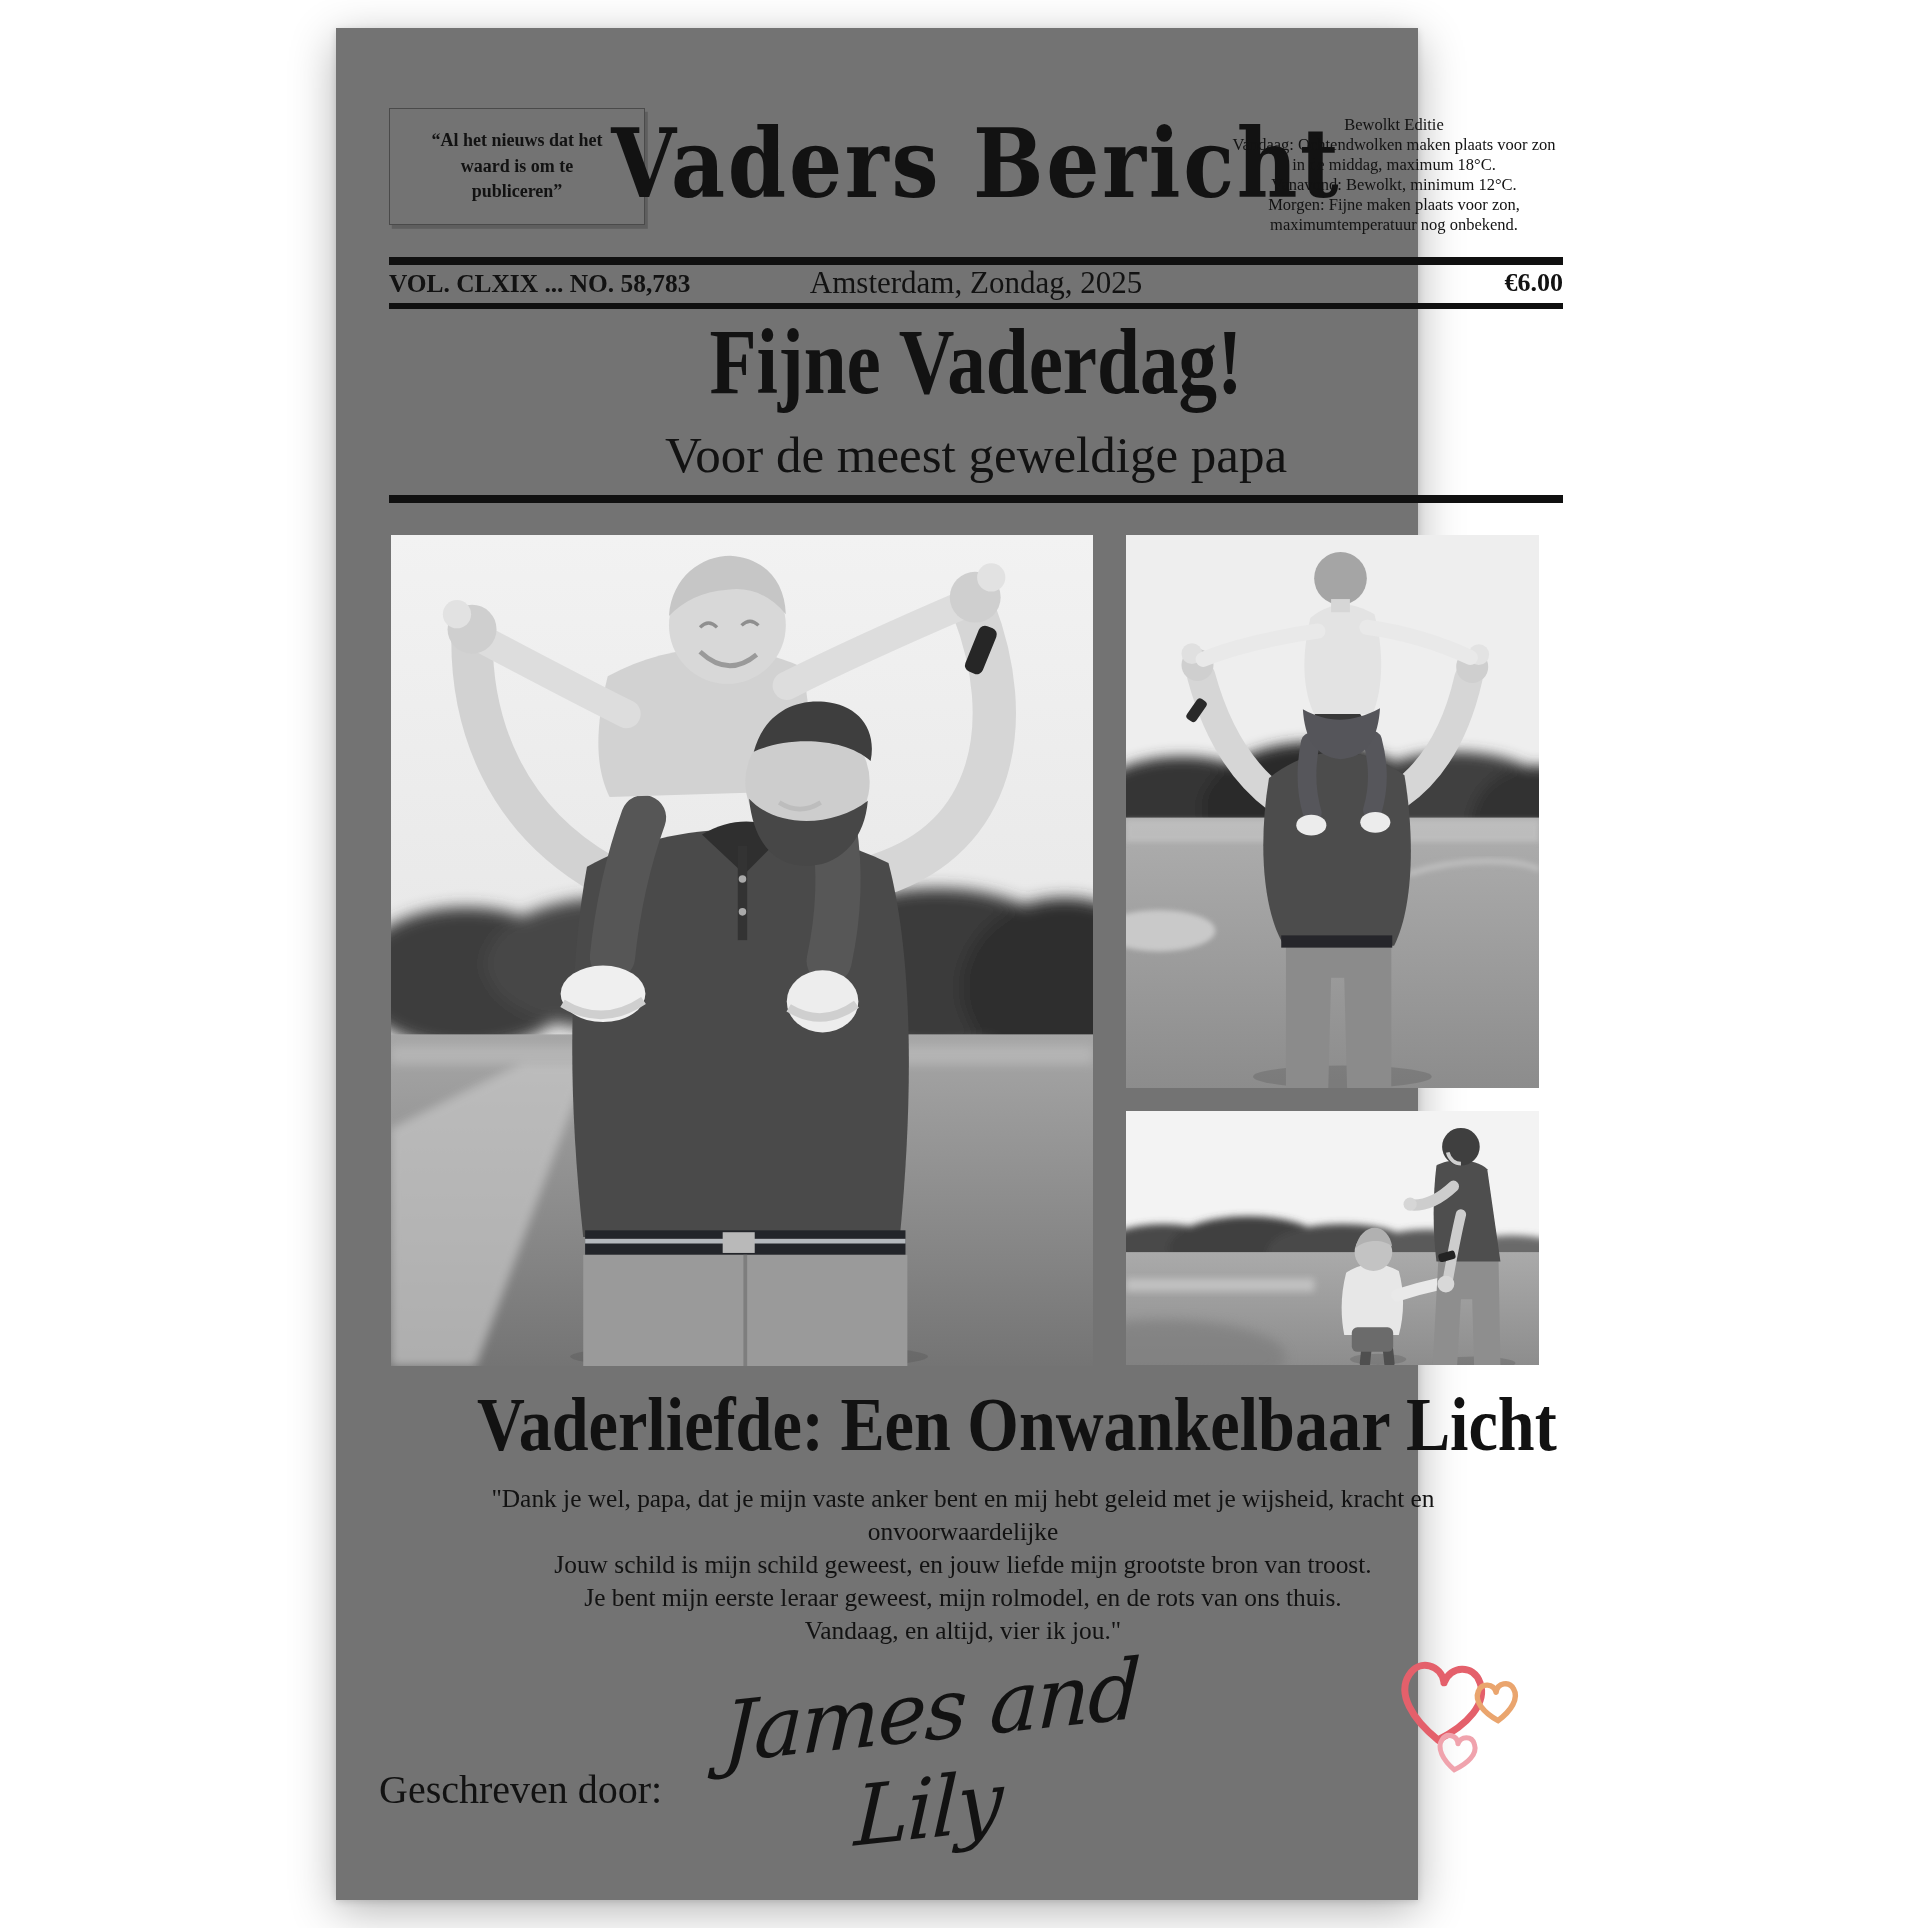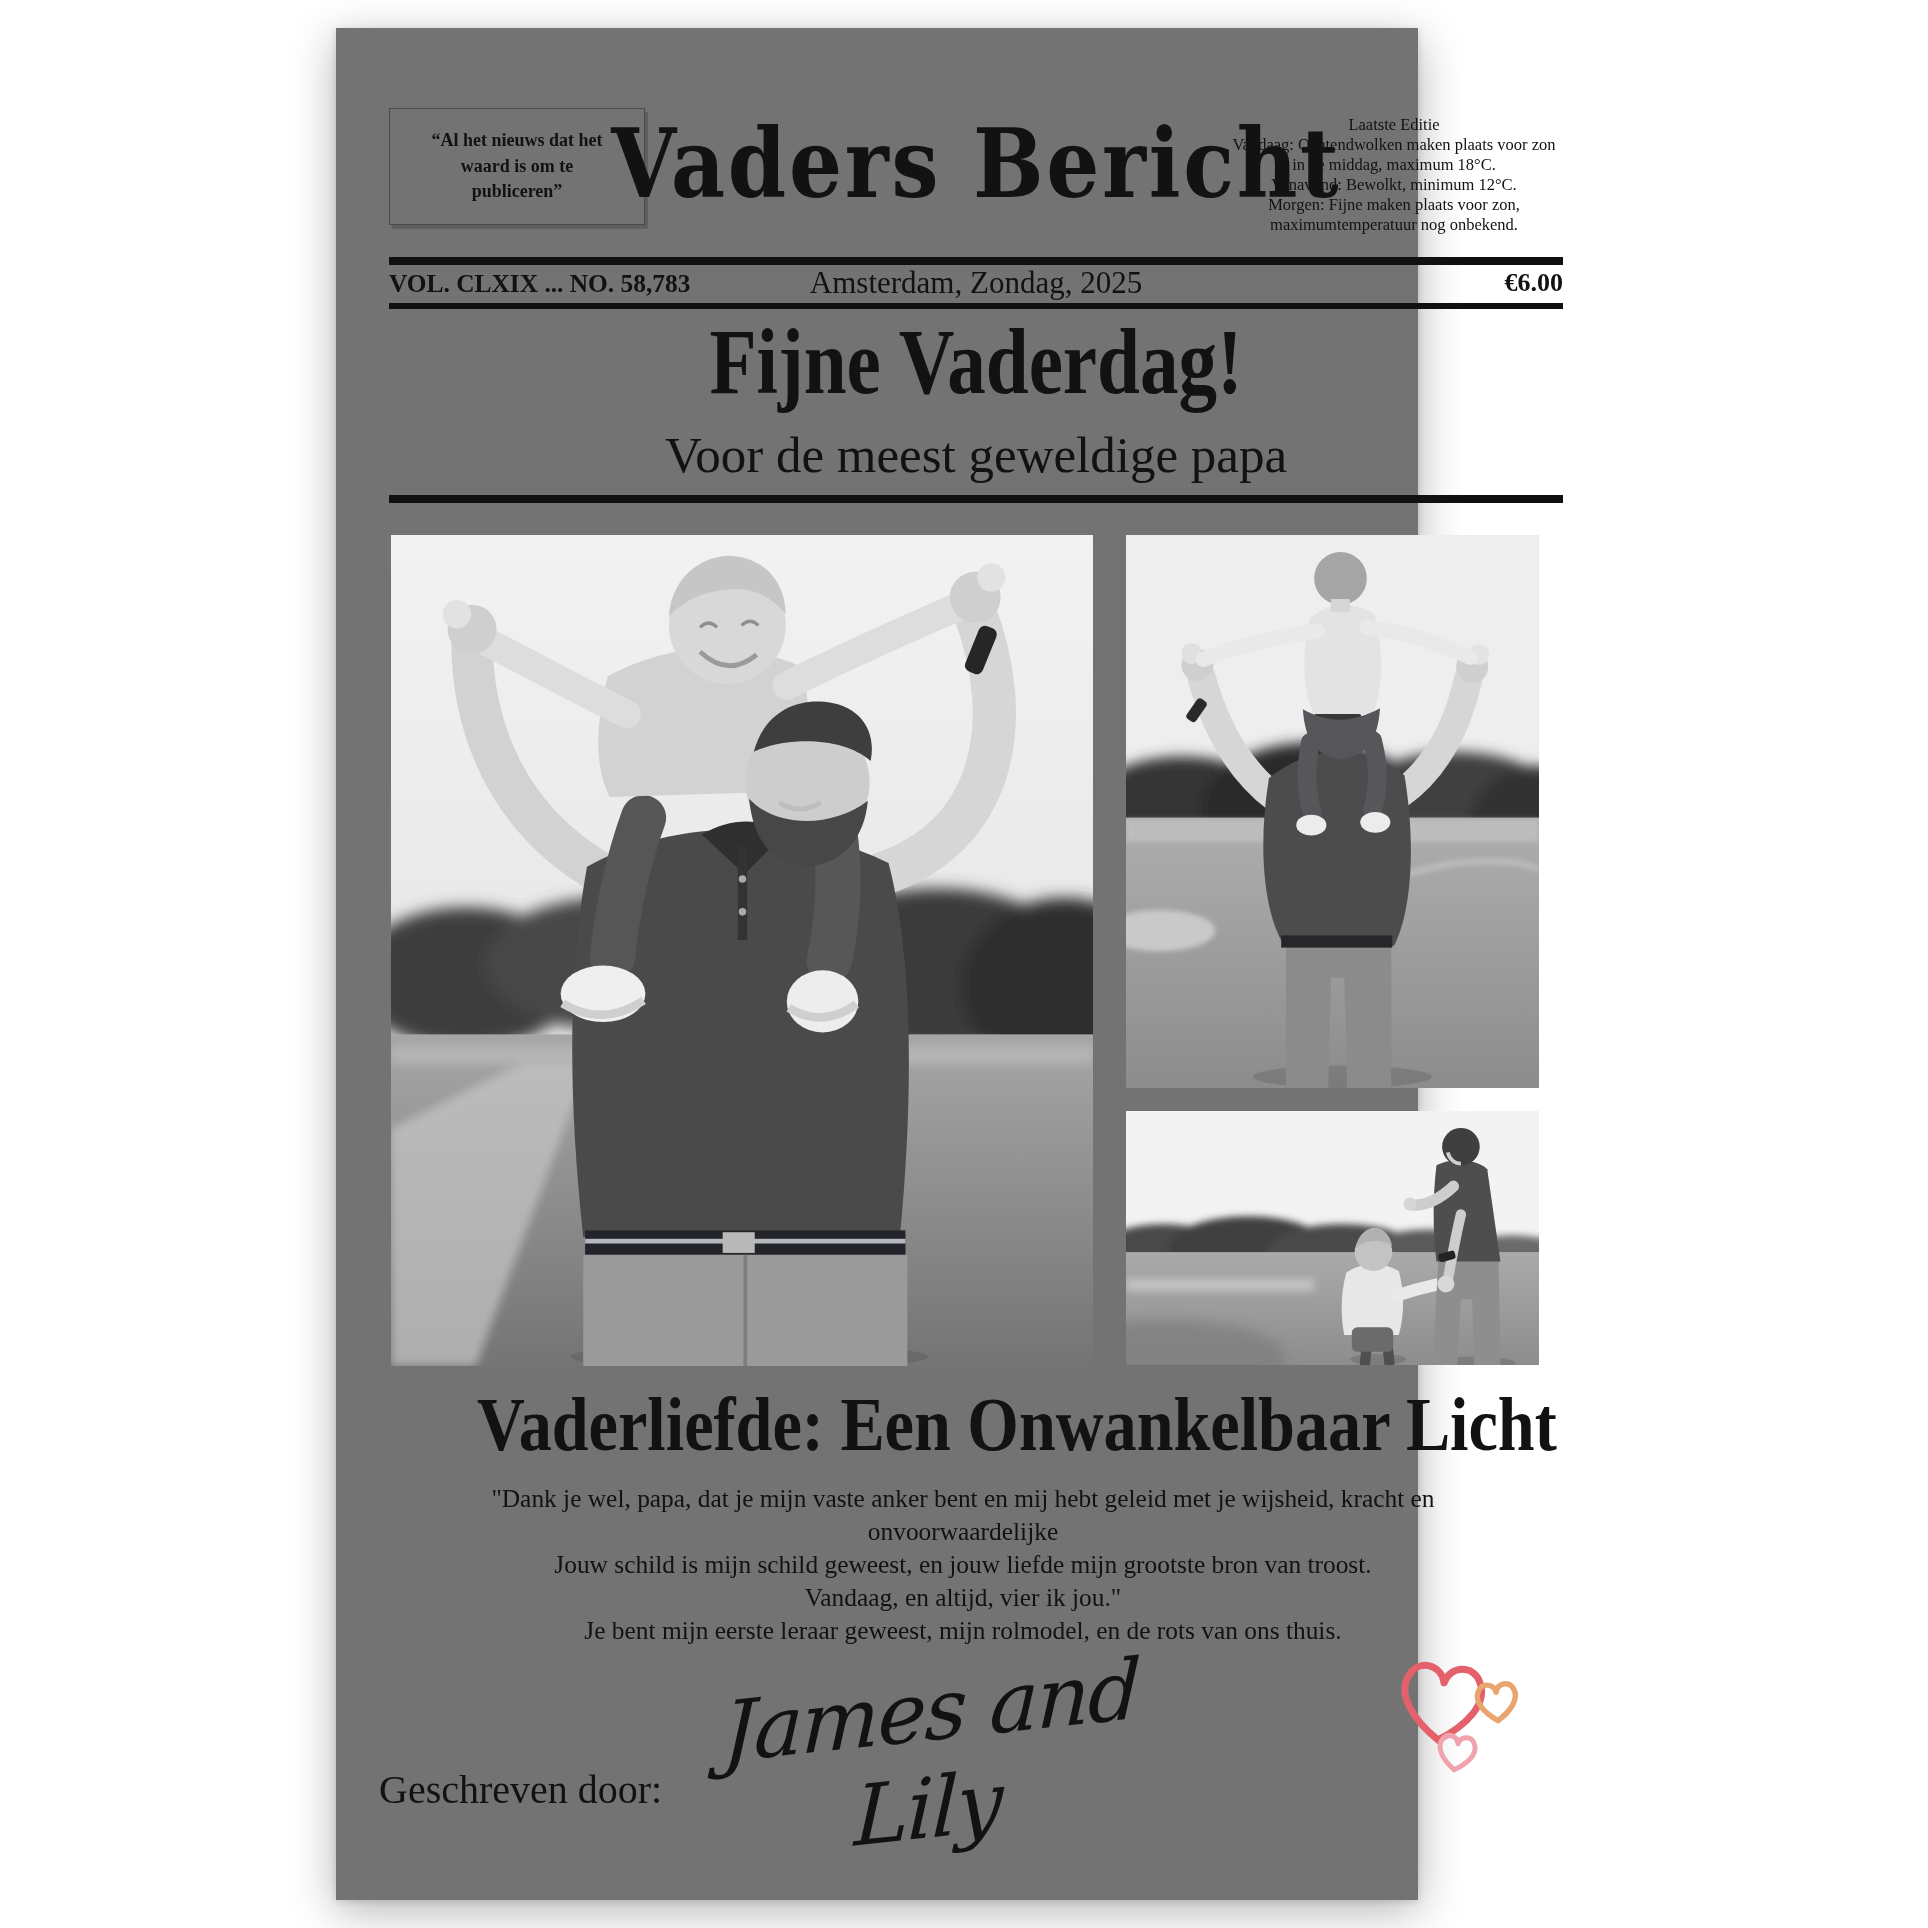--- a/index.html
+++ b/index.html
@@ -78,21 +78,21 @@
     <div>“Al het nieuws dat het</div>
     <div>waard is om te</div>
     <div>publiceren”</div>
   </div>
 
   <div class="abs mast-title">
     <span>Vaders Bericht</span>
   </div>
 
   <div class="abs weather">
-    <div>Laatste Editie</div>
+    <div>Bewolkt Editie</div>
     <div>Vandaag: Ochtendwolken maken plaats voor zon</div>
     <div>in de middag, maximum 18°C.</div>
     <div>Vanavond: Bewolkt, minimum 12°C.</div>
     <div>Morgen: Fijne maken plaats voor zon,</div>
     <div>maximumtemperatuur nog onbekend.</div>
   </div>
 
   <div class="abs rule rule-a"></div>
 
   <div class="abs dateline">
@@ -279,22 +279,22 @@
       </g>
     </svg>
   </div>
 
   <div class="abs article-title">
     <span>Vaderliefde: Een Onwankelbaar Licht</span>
   </div>
   <div class="abs article-body">
     <div>"Dank je wel, papa, dat je mijn vaste anker bent en mij hebt geleid met je wijsheid, kracht en onvoorwaardelijke</div>
     <div>Jouw schild is mijn schild geweest, en jouw liefde mijn grootste bron van troost.</div>
+    <div>Je bent mijn eerste leraar geweest, mijn rolmodel, en de rots van ons thuis.</div>
     <div>Vandaag, en altijd, vier ik jou."</div>
-    <div>Je bent mijn eerste leraar geweest, mijn rolmodel, en de rots van ons thuis.</div>
   </div>
 
   <div class="abs byline-label">Geschreven door:</div>
   <div class="abs signature">James and Lily</div>
 
   <div class="abs hearts">
     <svg viewBox="0 0 162 160">
       <path d="M50,34 C46,16 22,12 14,30 C4,50 22,74 50,92 C78,74 96,50 86,30 C78,12 54,16 50,34" fill="none" stroke-width="7" stroke-linecap="round" transform="translate(4,0) scale(1.05) rotate(6 50 50)" stroke="#e4606b"></path>
       <path d="M50,34 C46,16 22,12 14,30 C4,50 22,74 50,92 C78,74 96,50 86,30 C78,12 54,16 50,34" fill="none" stroke-width="11" stroke-linecap="round" transform="translate(88,28) scale(0.52) rotate(-4 50 50)" stroke="#eaa56e"></path>
       <path d="M50,34 C46,16 22,12 14,30 C4,50 22,74 50,92 C78,74 96,50 86,30 C78,12 54,16 50,34" fill="none" stroke-width="11" stroke-linecap="round" transform="translate(48,84) scale(0.48) rotate(8 50 50)" stroke="#f0a3ad"></path>

